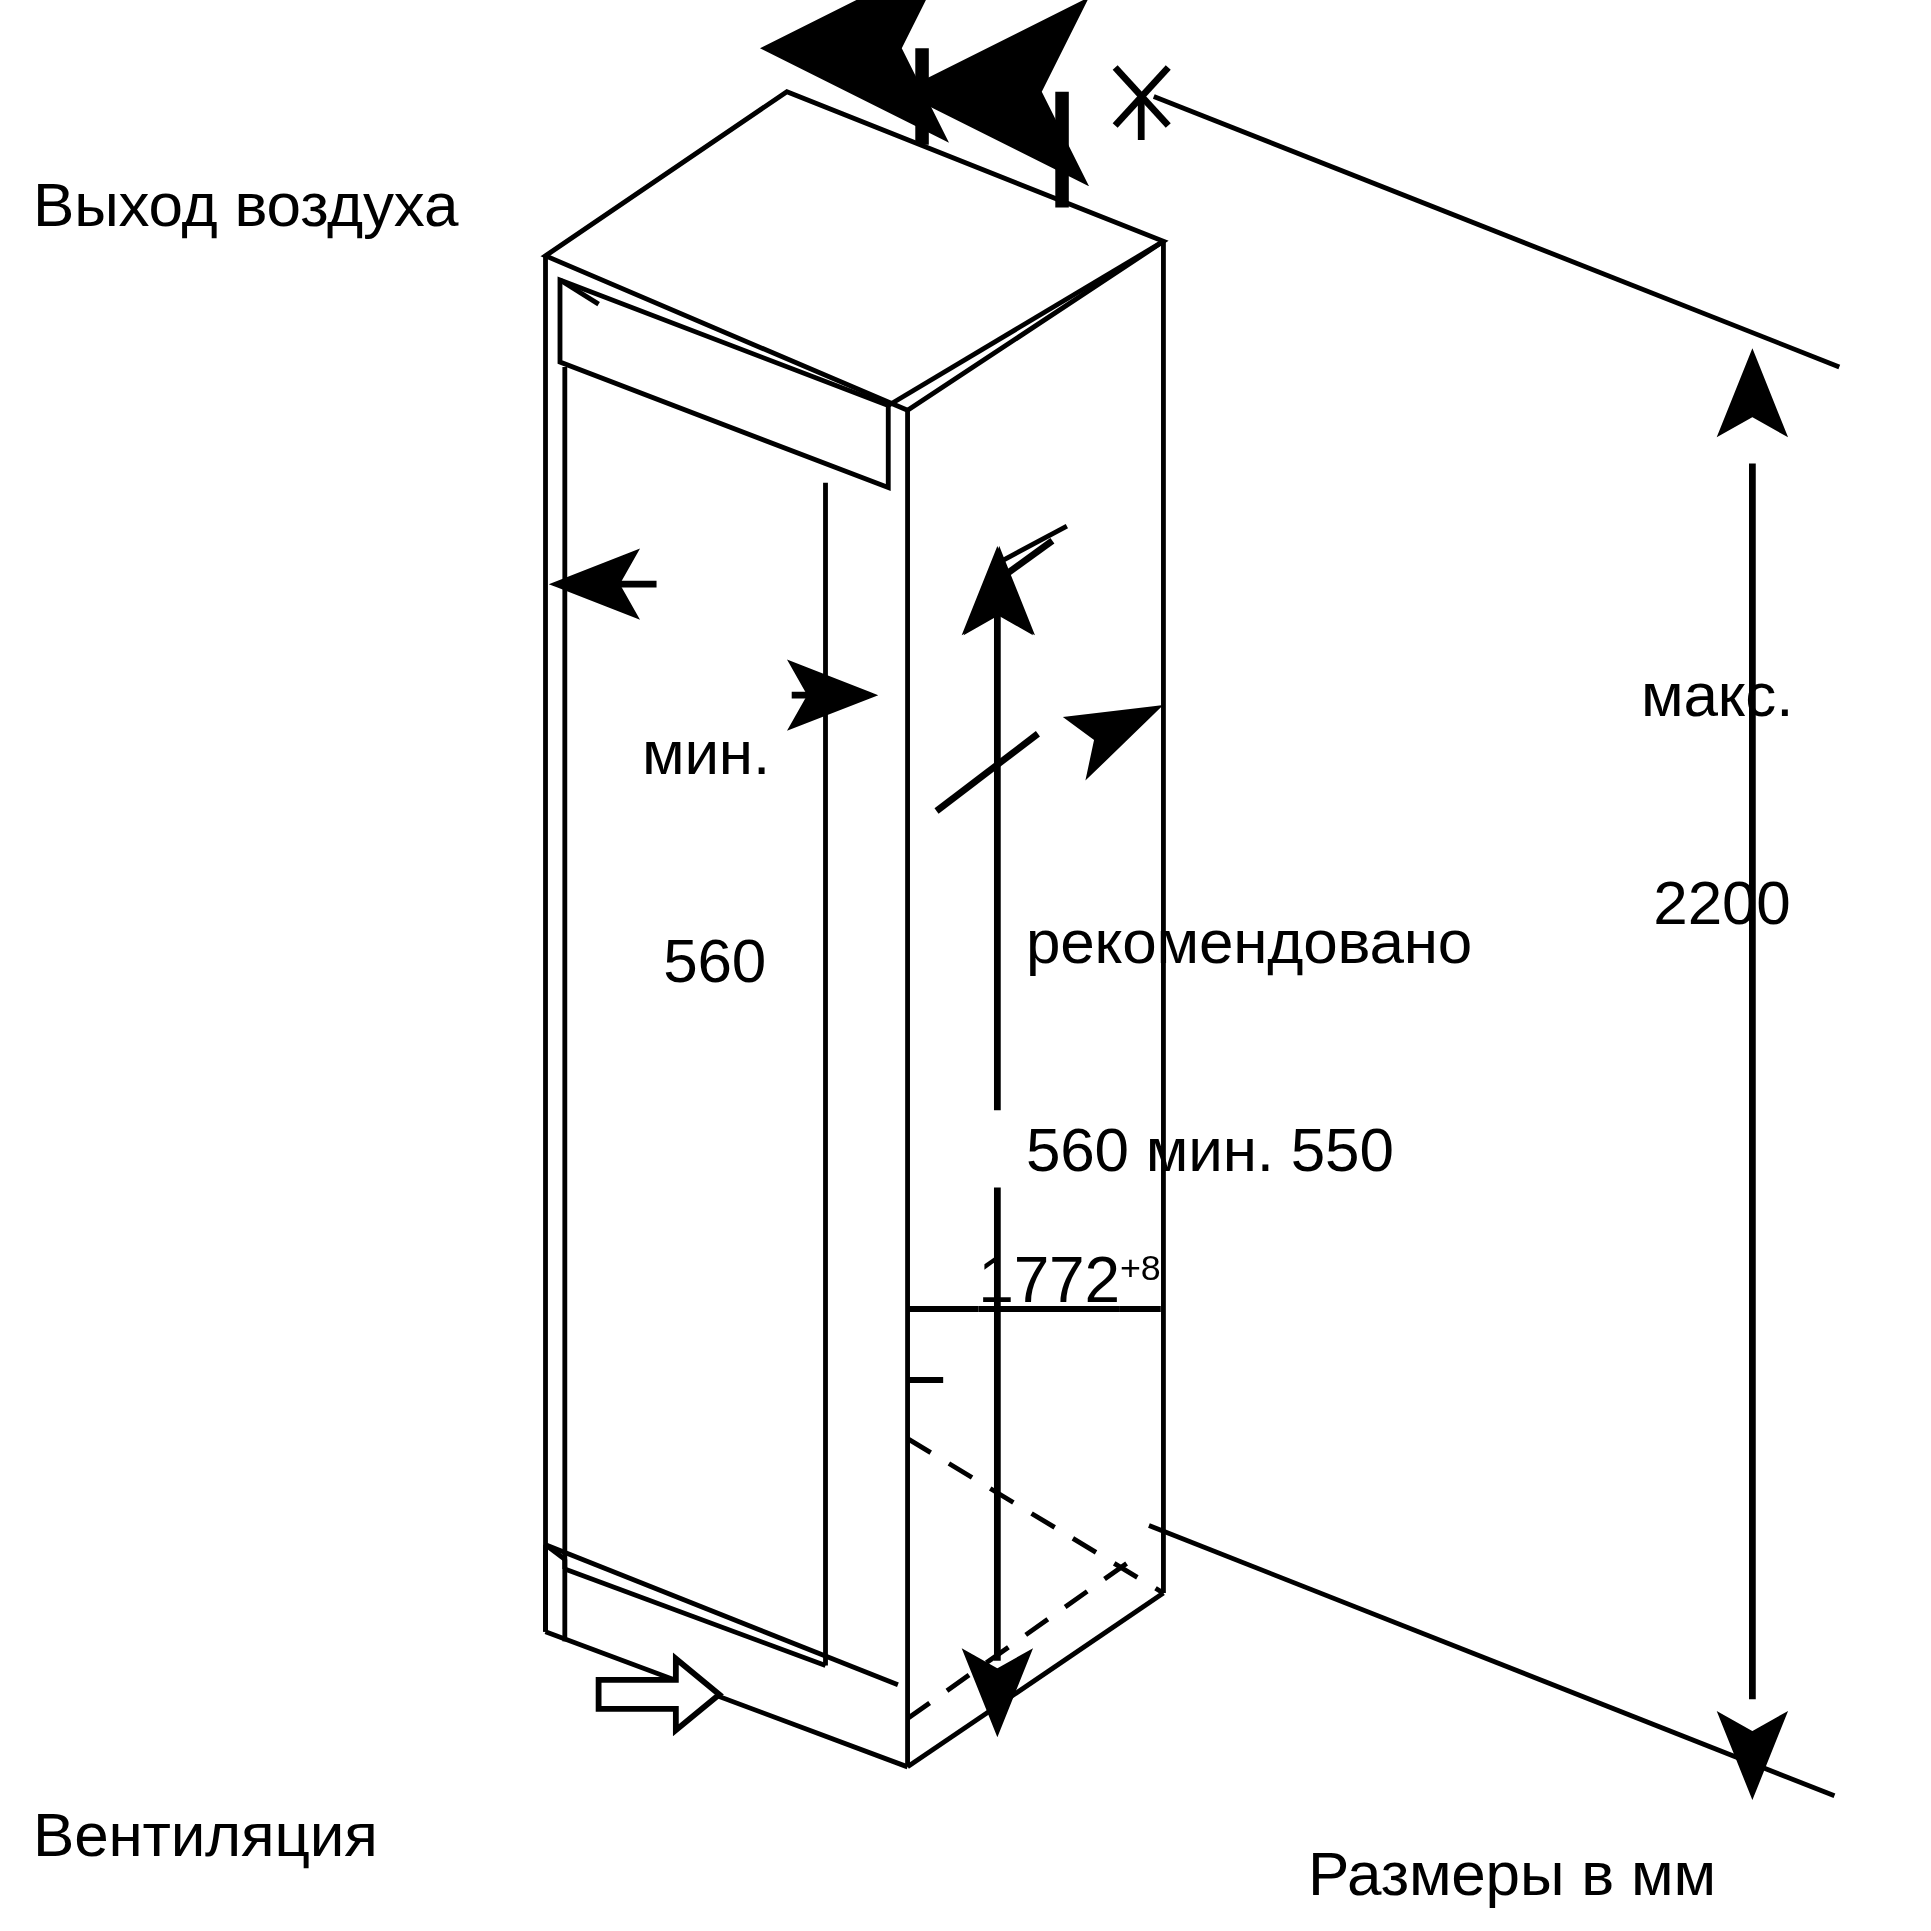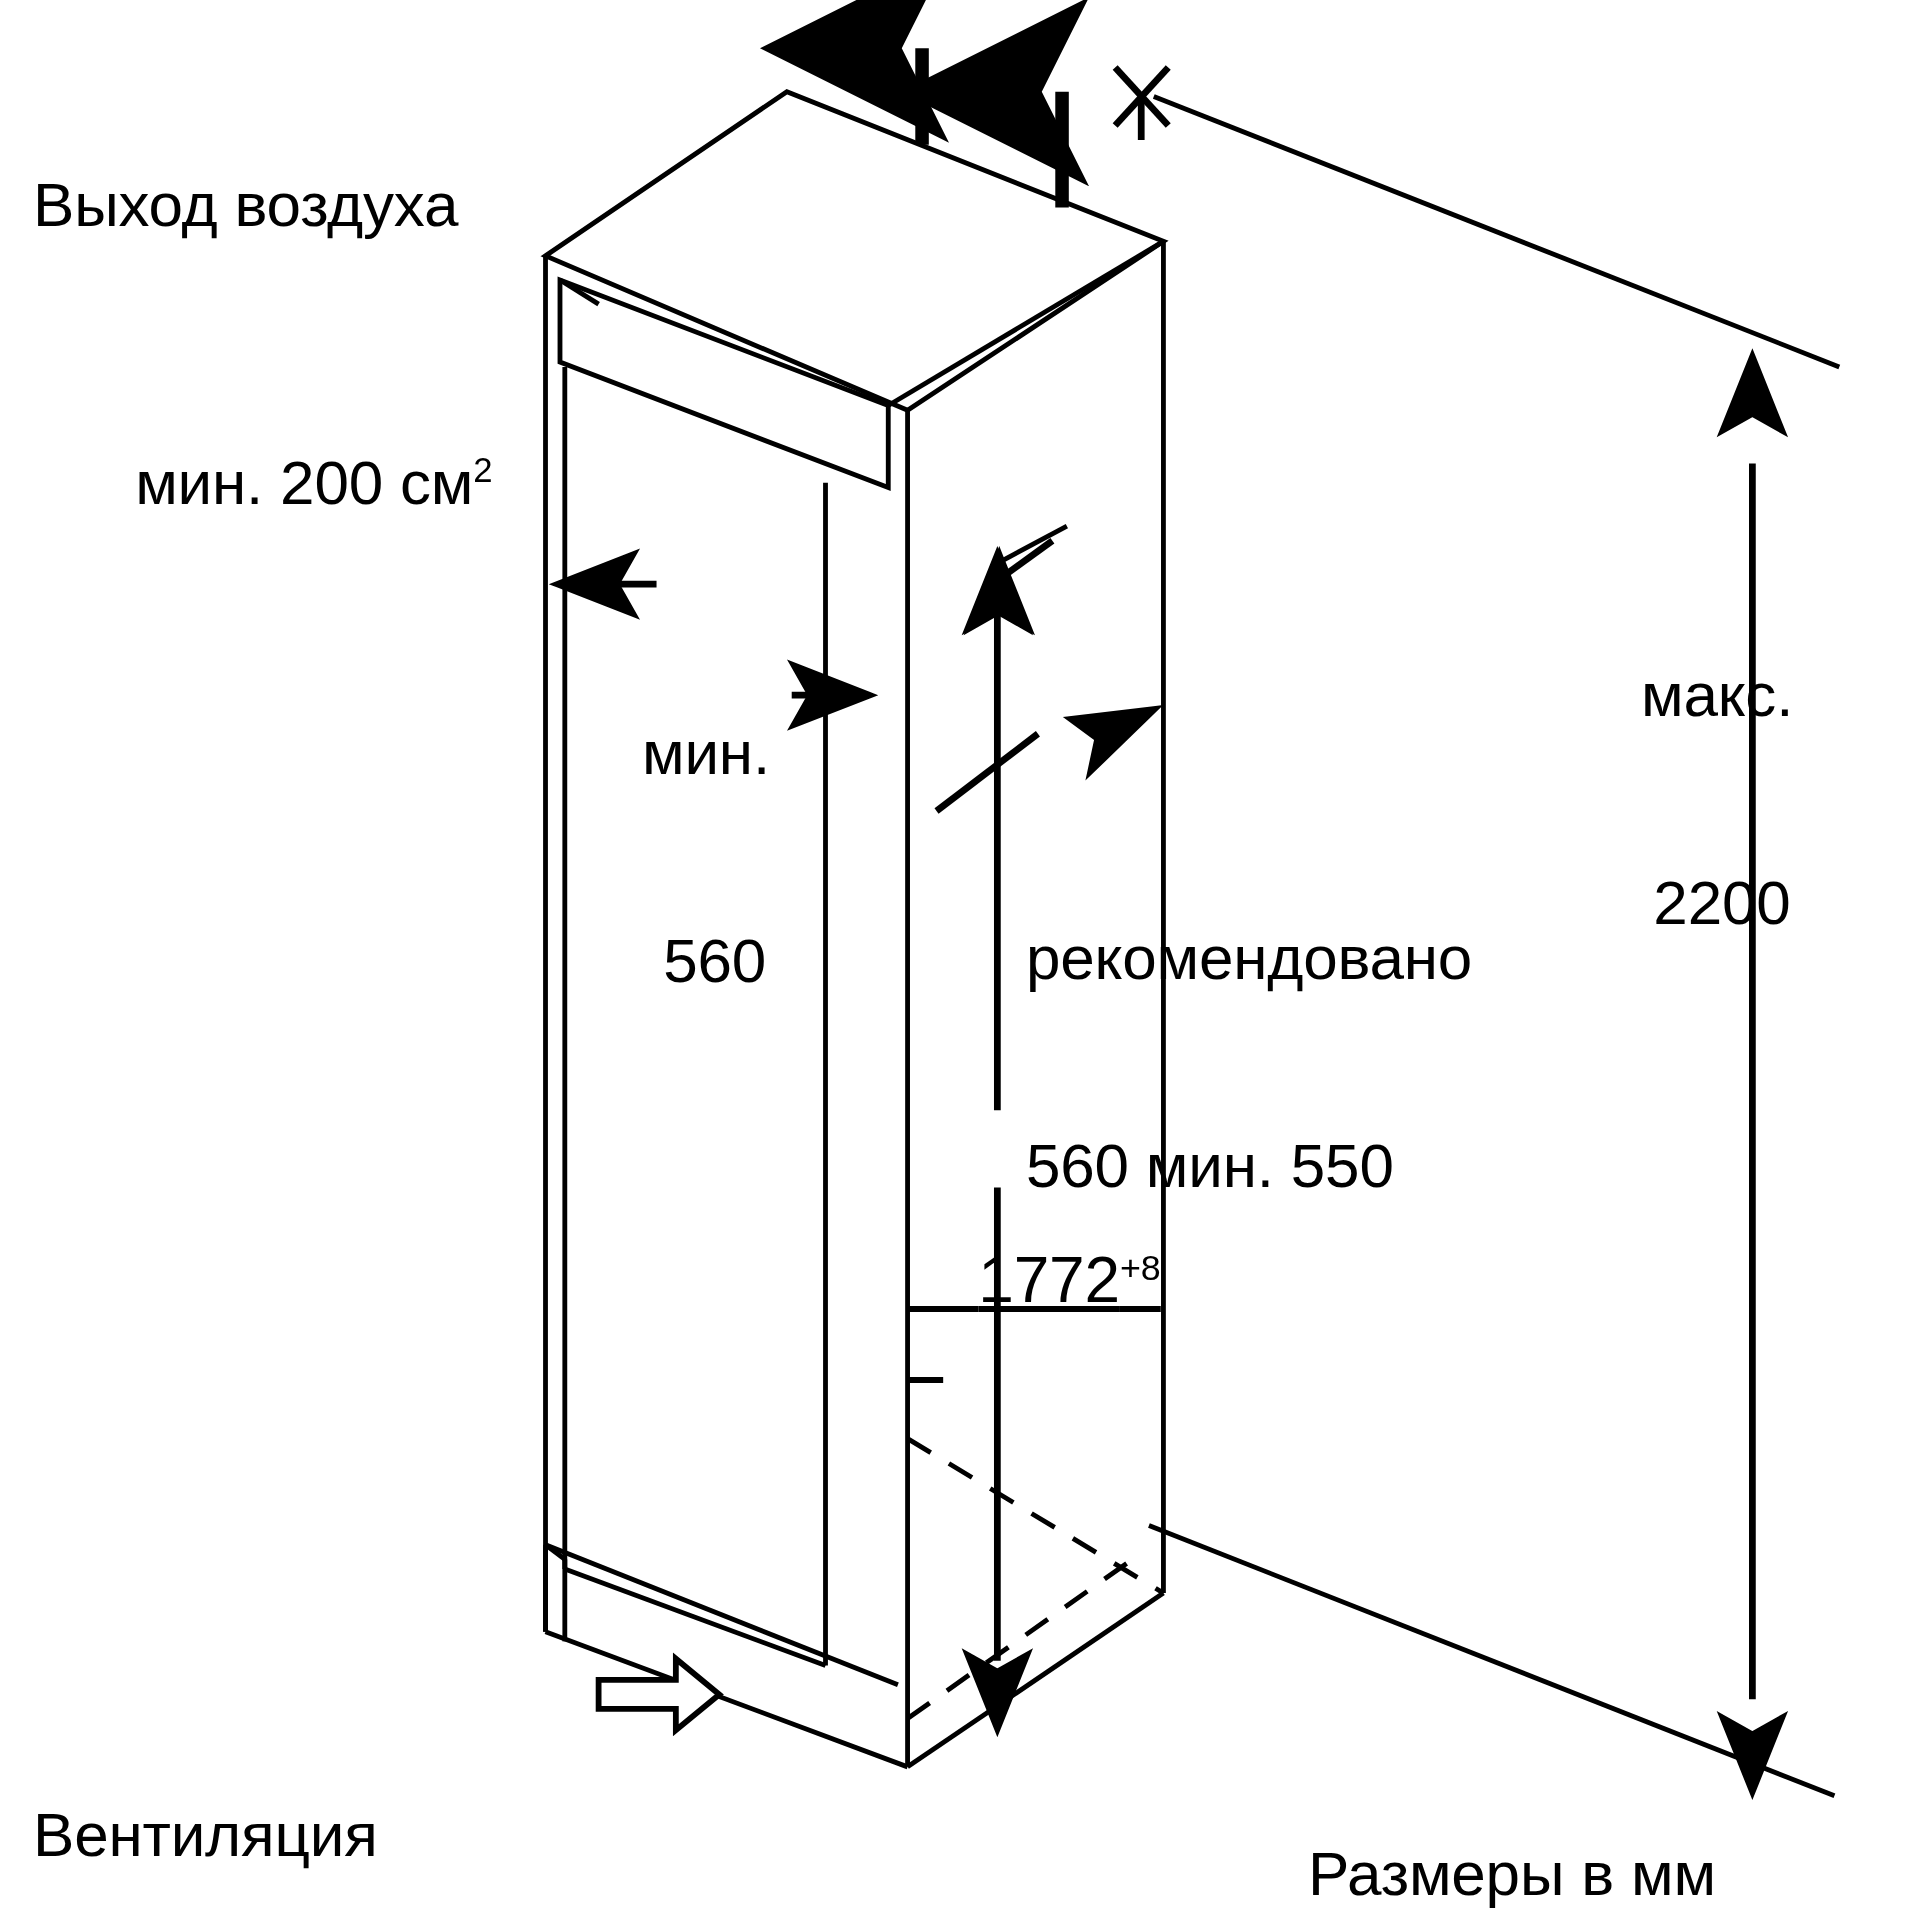--- a/index.html
+++ b/index.html
@@ -139,31 +139,28 @@
     </g>
 
     <g stroke="#000" stroke-width="6" fill="#ffffff">
       <path d="M620 1740 L700 1740 L700 1718 L745 1755 L700 1792 L700 1770 L620 1770 Z"></path>
     </g>
 
   </svg>
 
   <div class="lbl" style="left:33px; top:31px; font-size:62px;">
     <div>Выход воздуха</div>
-    <div>
-      <span>мин. 200 см</span><span class="sup">2</span>
-    </div>
   </div>
 
   <div class="lbl" style="left:642px; top:579px; font-size:62px; text-align:center;">
     <div>мин.</div>
     <div style="padding-left:17.4px;">560</div>
   </div>
 
-  <div class="lbl" style="left:1026px; top:784px; font-size:62px;">
+  <div class="lbl" style="left:1026px; top:768px; font-size:62px;">
     <div>рекомендовано</div>
     <div>560 мин. 550</div>
   </div>
 
   <div class="lbl" style="left:908px; top:1173px; font-size:64px;text-decoration:underline;">
     <span>1772</span><span class="sup">+8</span>
   </div>
 
   <div class="lbl" style="left:1641px; top:521px; font-size:62px; text-align:center;">
     <div>макс.</div>

